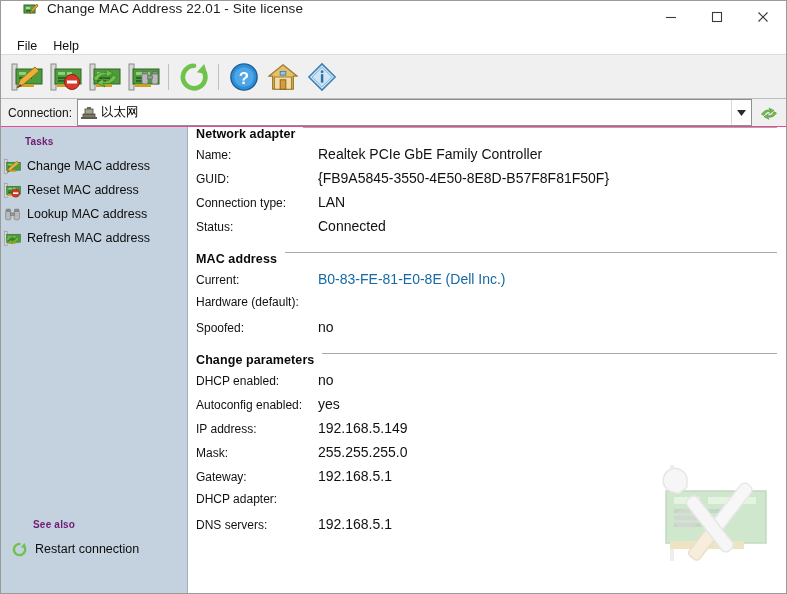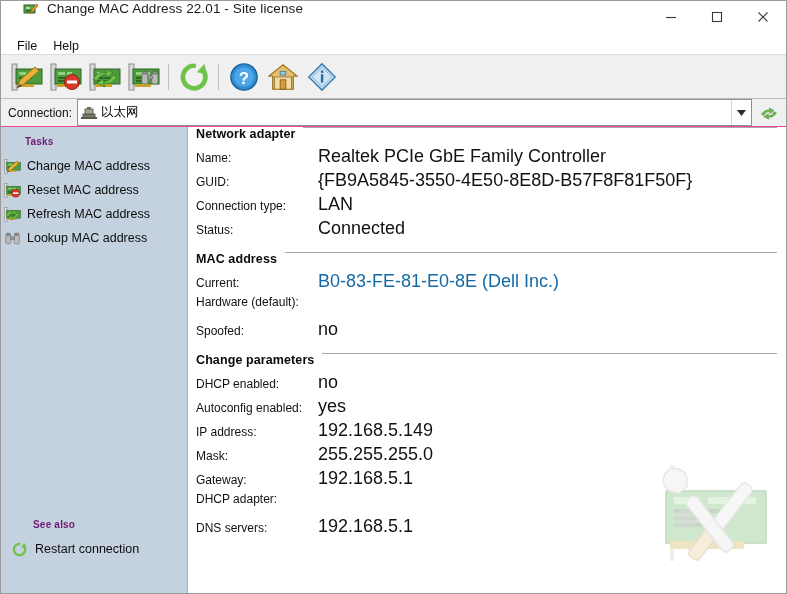--- a/index.html
+++ b/index.html
@@ -270,21 +270,21 @@
     height: 24px;
   }
   .row-label {
     width: 122px;
     min-width: 122px;
     font-size: 12px;
     color: #111111;
     white-space: nowrap;
   }
   .row-value {
-    font-size: 18px;
+    font-size: 14px;
     color: #111111;
     white-space: nowrap;
   }
   .row-value.link {
     color: #1569a5;
   }
   .gap-lg { height: 10px; }
 </style>
 </head>
 <body>
@@ -518,34 +518,34 @@
               <use href="#ic-nic"></use>
               <use href="#ic-stop"></use>
             </svg>
         </span>
         <span class="side-label">Reset MAC address</span>
       </div>
 
       <div class="side-item">
         <span class="side-icon">
           <svg width="17" height="15" viewBox="0 0 32 28">
+              <use href="#ic-binoc"></use>
+            </svg>
+        </span>
+        <span class="side-label">Lookup MAC address</span>
+      </div>
+
+      <div class="side-item">
+        <span class="side-icon">
+          <svg width="17" height="15" viewBox="0 0 32 28">
               <use href="#ic-nic"></use>
               <use href="#ic-arrows"></use>
             </svg>
         </span>
         <span class="side-label">Refresh MAC address</span>
-      </div>
-
-      <div class="side-item">
-        <span class="side-icon">
-          <svg width="17" height="15" viewBox="0 0 32 28">
-              <use href="#ic-binoc"></use>
-            </svg>
-        </span>
-        <span class="side-label">Lookup MAC address</span>
       </div>
 
       <div class="see-also">
         <div class="side-heading">See also</div>
         <div class="side-item">
           <span class="side-icon">
             <svg width="15" height="15" viewBox="0 0 32 32">
                 <use href="#ic-refresh-big"></use>
               </svg>
           </span>

